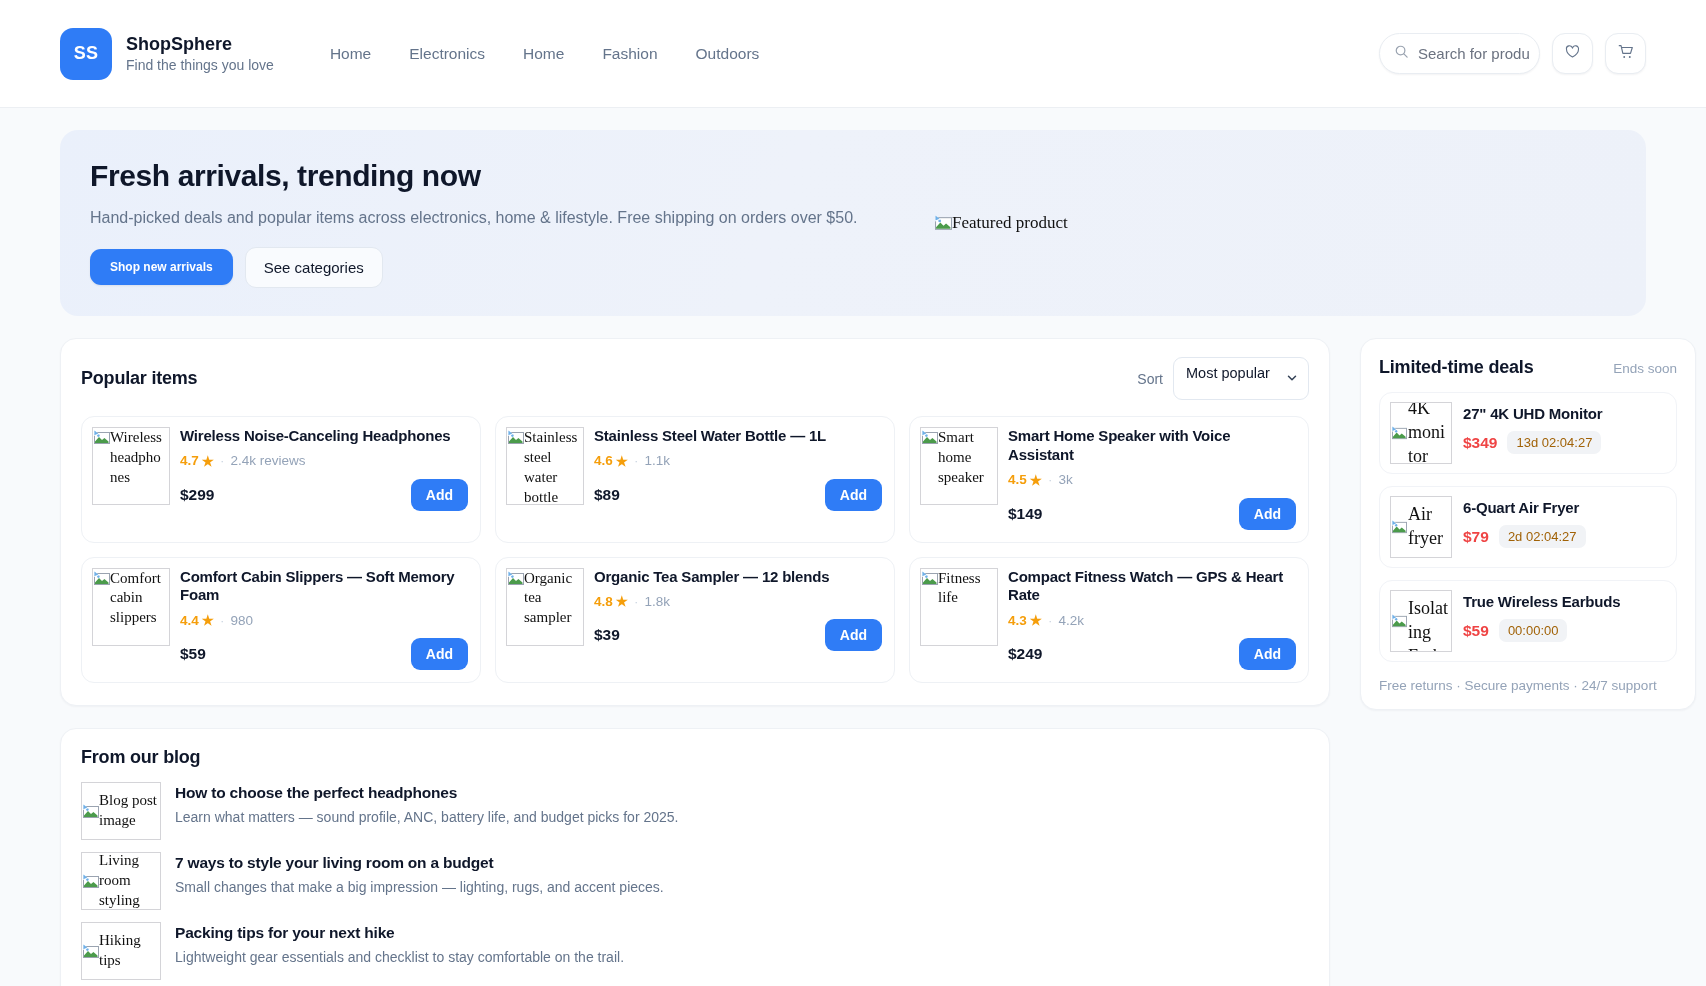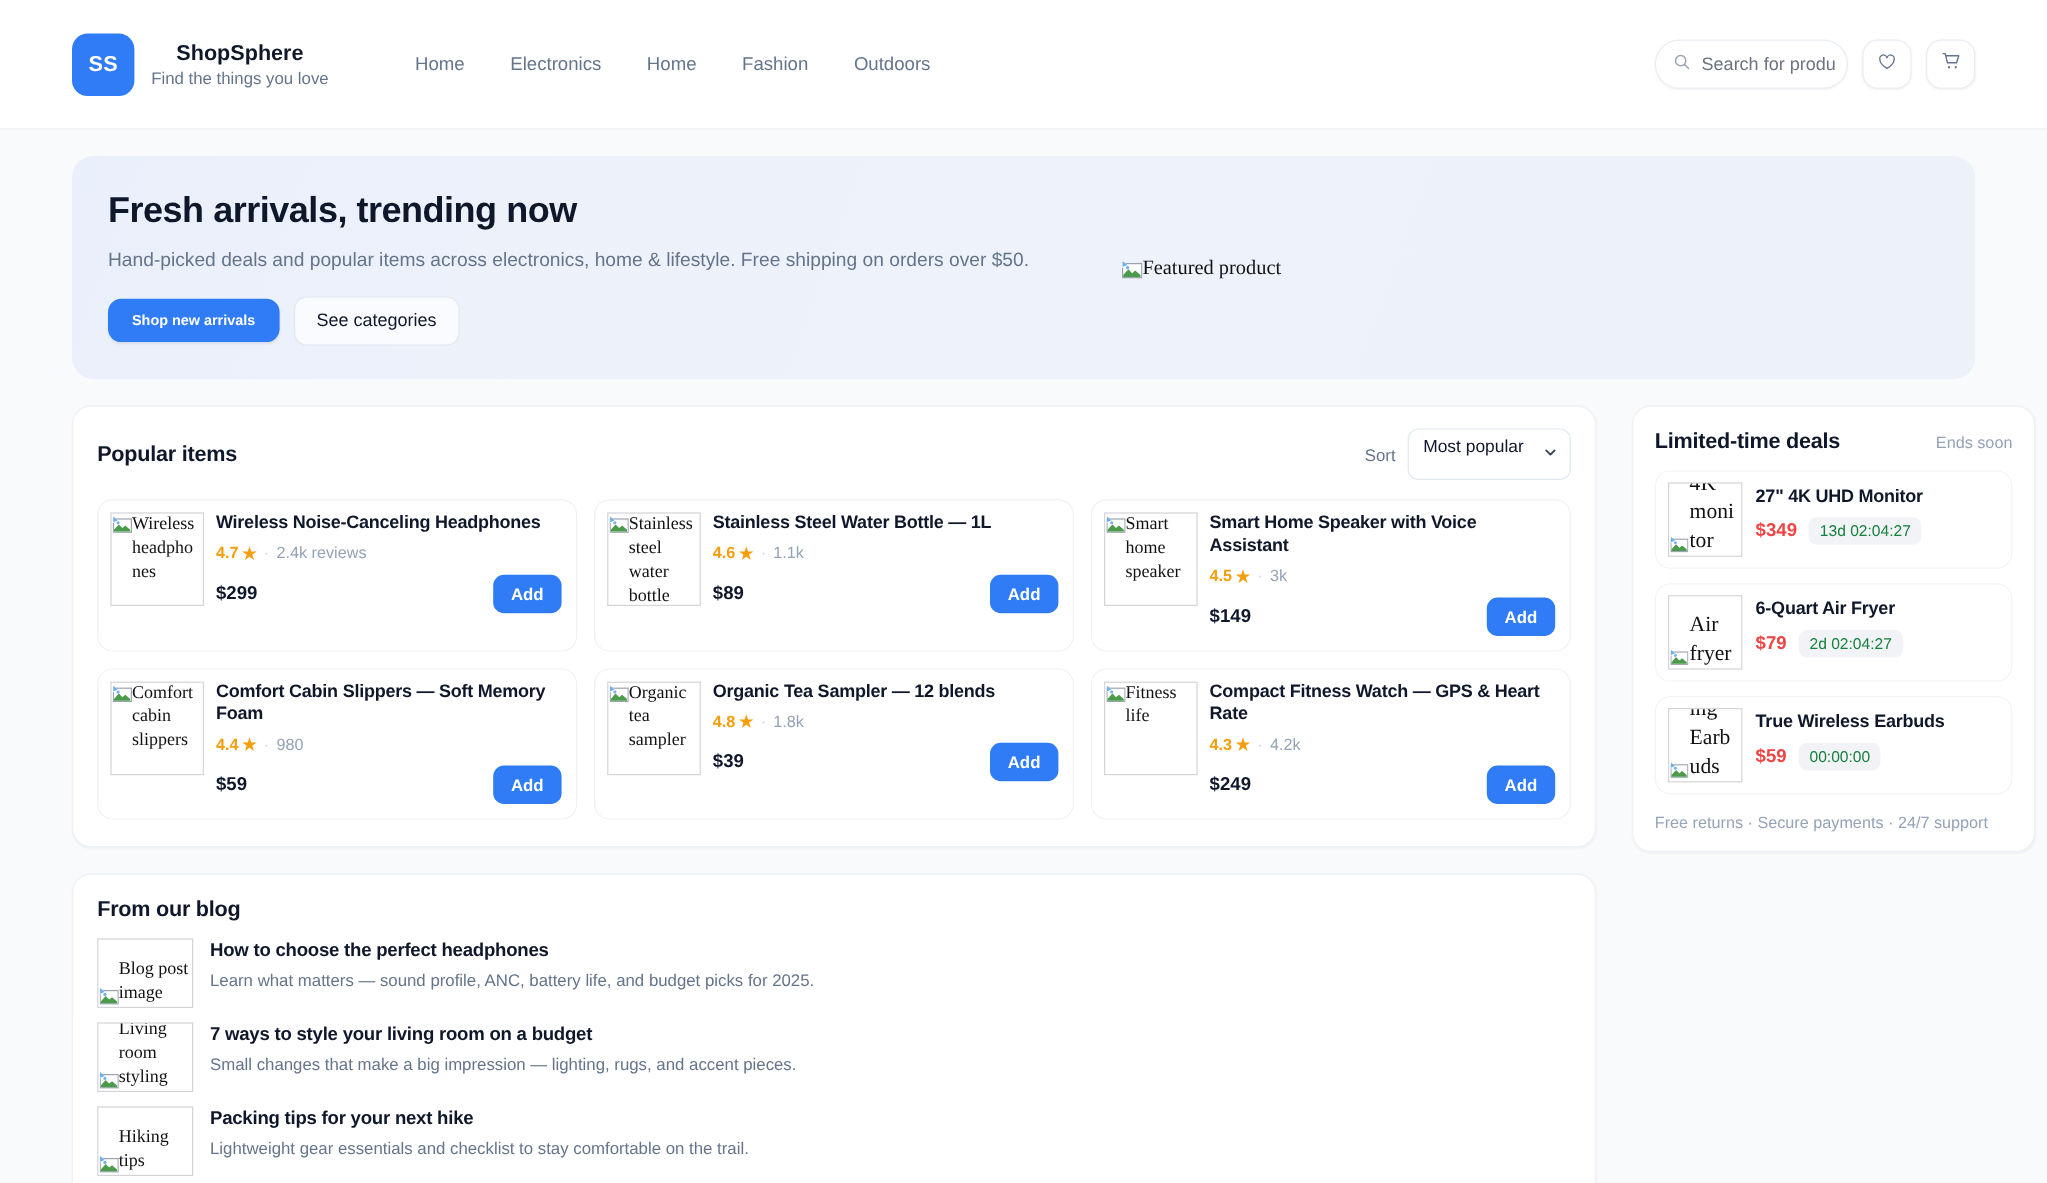--- a/index.html
+++ b/index.html
@@ -13,21 +13,21 @@
   body {
     font-family: "Liberation Sans", sans-serif;
     background: #f8fafc;
     color: #0f172a;
     -webkit-font-smoothing: antialiased;
   }
 
   
   .brokenimg {
     display: inline-flex;
-    align-items: flex-end;
+    align-items: center;
     color: #111;
     font-family: "Liberation Serif", serif;
     font-size: 15px;
     line-height: 1.33;
     overflow: hidden;
     border: 1px solid #d4d4d8;
     border-right: 1px solid #d4d4d8;
     background: #fff;
     padding: 0;
   }
@@ -45,22 +45,21 @@
   }
 
   
   .header {
     height: 108px;
     background: #ffffff;
     border-bottom: 1px solid #eceff3;
     display: flex;
     align-items: center;
     padding: 0 60px;
-    gap: 16px;
-    text-align: center;
+    gap: 0;
   }
   .brand { display: flex; align-items: center; gap: 14px; }
   .brand-logo {
     width: 52px; height: 52px;
     border-radius: 13px;
     background: #2f7cf6;
     color: #fff;
     display: flex; align-items: center; justify-content: center;
     font-size: 18px; font-weight: bold;
     letter-spacing: .3px;
@@ -241,21 +240,21 @@
     display: flex; gap: 11px;
     align-items: flex-start;
   }
   .deal-thumb { flex: 0 0 auto; width: 62px; height: 62px; }
   .deal-thumb .brokenimg { width: 62px; height: 62px; font-size: 18px; }
   .deal-body { padding-top: 3px; }
   .deal-name { font-size: 15px; font-weight: bold; color: #0f172a; letter-spacing: -.2px; }
   .deal-row { margin-top: 9px; display: flex; align-items: center; gap: 10px; }
   .deal-price { font-size: 15.5px; font-weight: bold; color: #ef4444; }
   .deal-timer {
-    background: #f1f3f6; color: #15803d;
+    background: #f1f3f6; color: #a16207;
     border-radius: 7px;
     padding: 4px 9px;
     font-size: 13px;
   }
   .deals-note {
     margin-top: 16px;
     font-size: 13.5px;
     color: #94a3b8;
   }
 

